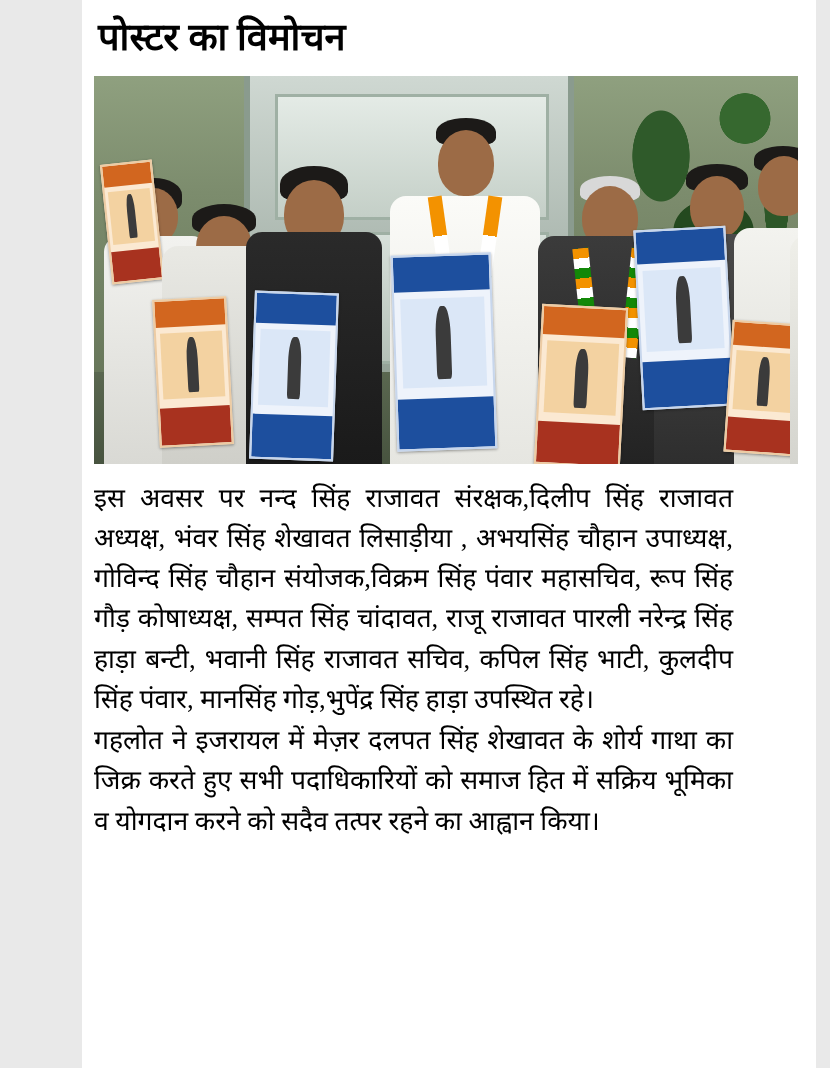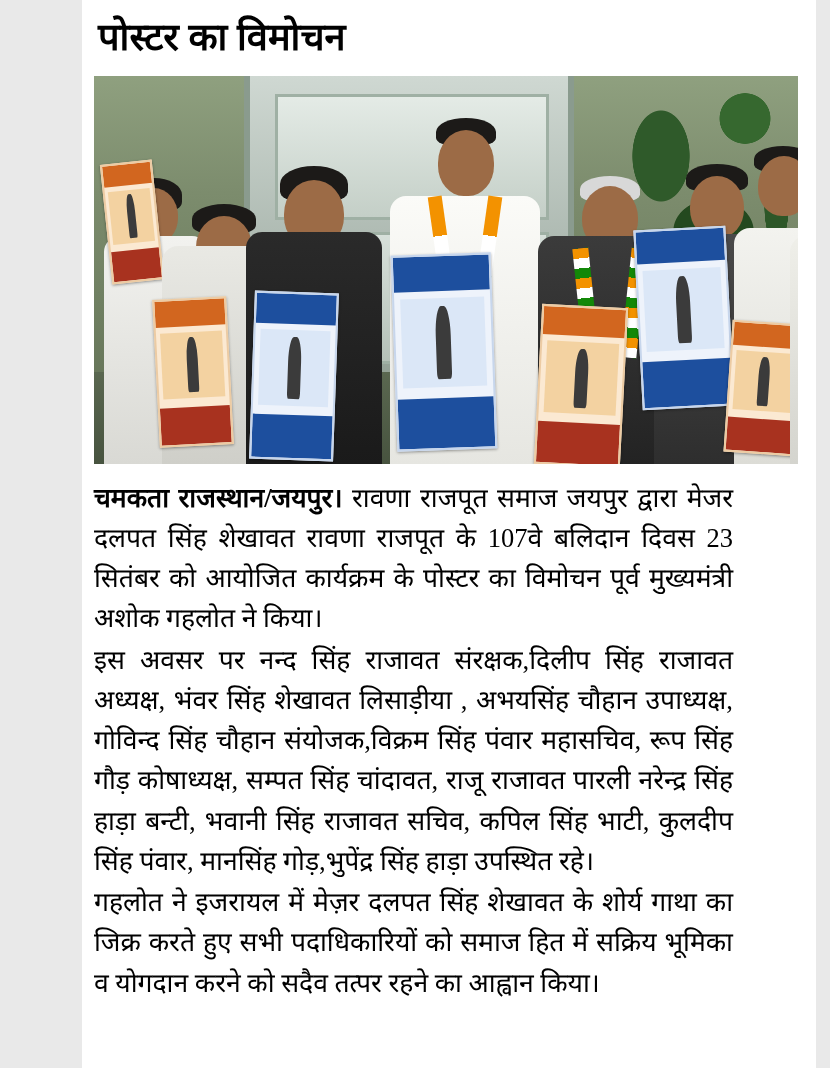--- a/index.html
+++ b/index.html
@@ -275,19 +275,18 @@
           <div class="pb"></div>
       </div>
 
       <div class="person" style="left:700px; width:90px; height:330px;">
 
         <div class="p-body" style="left:-4px; width:96px; height:228px; background:linear-gradient(180deg,#efefe9,#d4d4ce);"></div>
       </div>
     </div>
 
     <div class="article">
-      <p class="p1"><span class="dateline">चमकता राजस्थान/जयपुर।</span><span> रावणा राजपूत समाज जयपुर द्वारा मेजर दलपत सिंह शेखावत रावणा राजपूत के 107वे बलिदान दिवस 23 सितंबर को आयोजित कार्यक्रम के पोस्टर का विमोचन पूर्व मुख्यमंत्री अशोक गहलोत ने किया।</span></p>
       <p>इस अवसर पर नन्द सिंह राजावत संरक्षक,दिलीप सिंह राजावत अध्यक्ष, भंवर सिंह शेखावत लिसाड़ीया , अभयसिंह चौहान उपाध्यक्ष, गोविन्द सिंह चौहान संयोजक,विक्रम सिंह पंवार महासचिव, रूप सिंह गौड़ कोषाध्यक्ष, सम्पत सिंह चांदावत, राजू राजावत पारली नरेन्द्र सिंह हाड़ा बन्टी, भवानी सिंह राजावत सचिव, कपिल सिंह भाटी, कुलदीप सिंह पंवार, मानसिंह गोड़,भुपेंद्र सिंह हाड़ा उपस्थित रहे।</p>
       <p>गहलोत ने इजरायल में मेज़र दलपत सिंह शेखावत के शोर्य गाथा का जिक्र करते हुए सभी पदाधिकारियों को समाज हित में सक्रिय भूमिका व योगदान करने को सदैव तत्पर रहने का आह्वान किया।</p>
     </div>
 
   </div>
 </div>
 
 </body></html>

